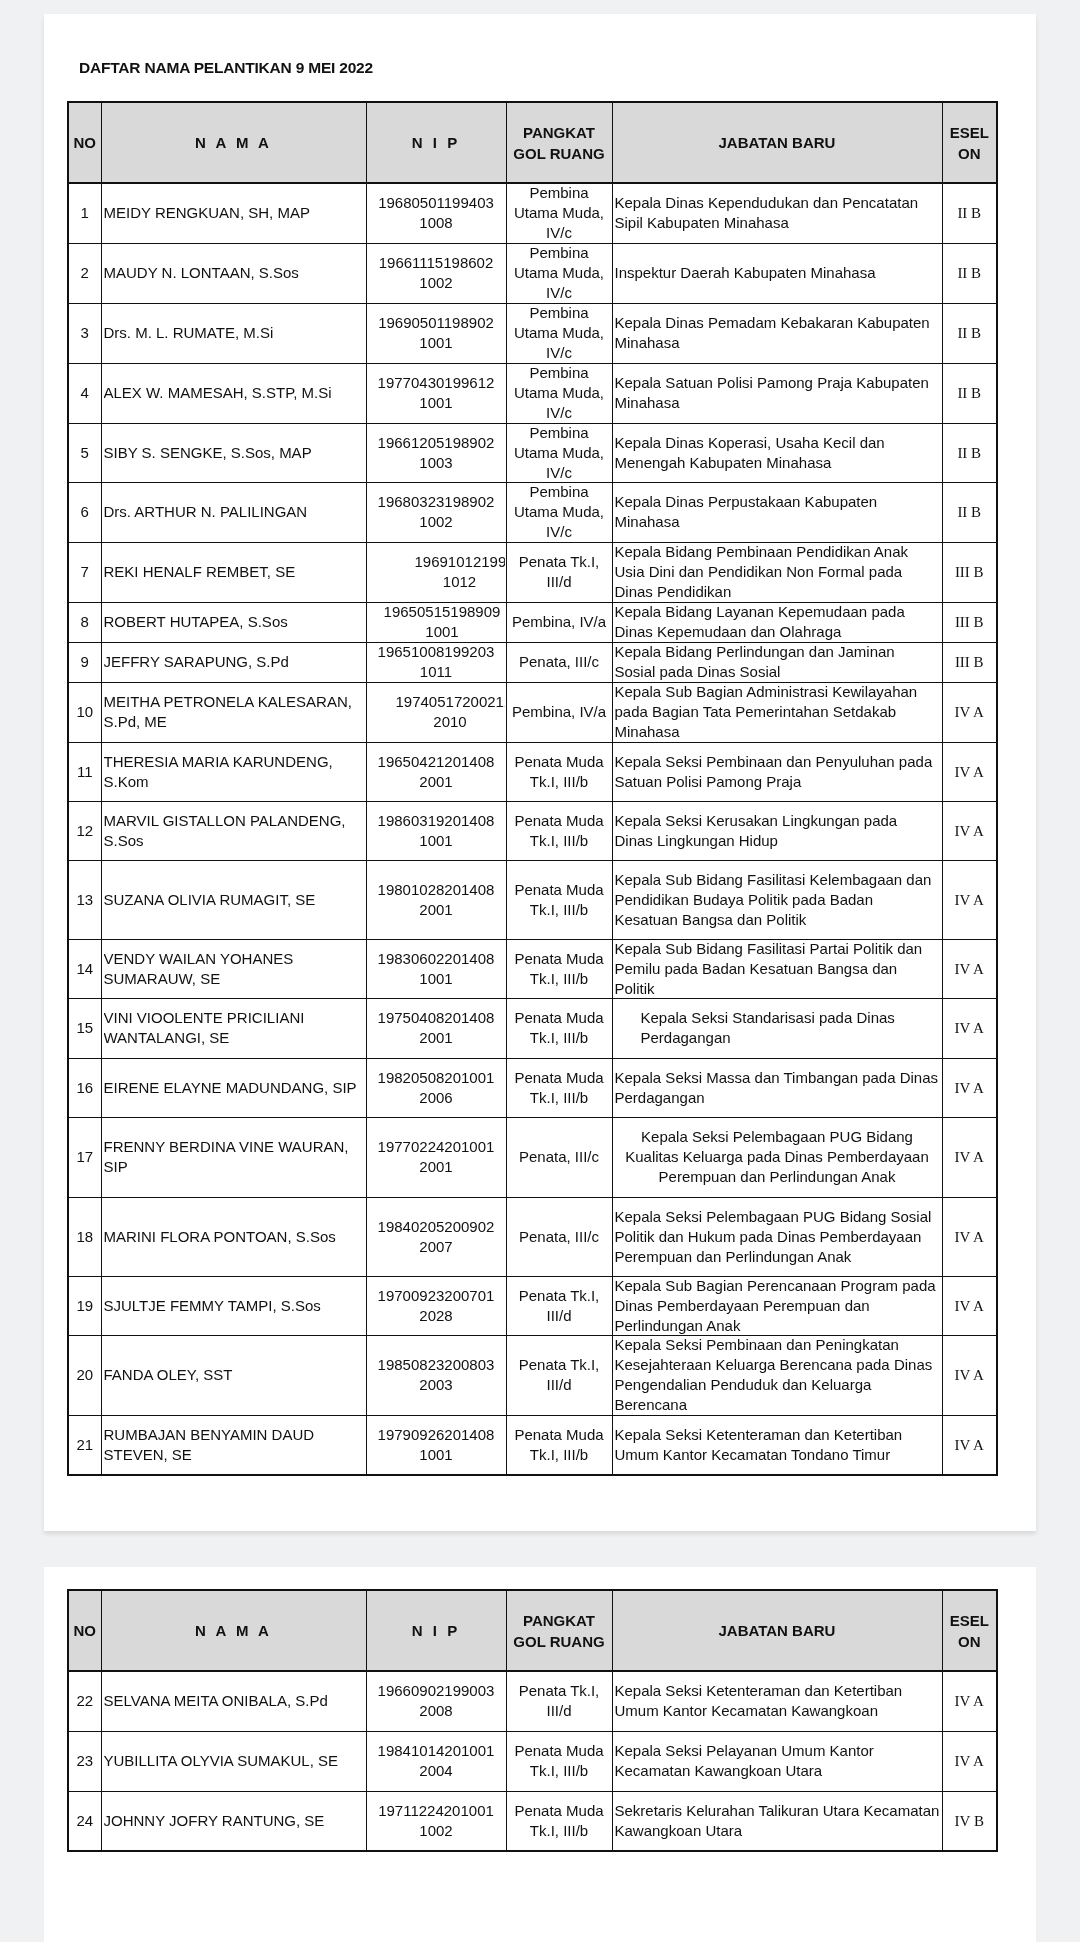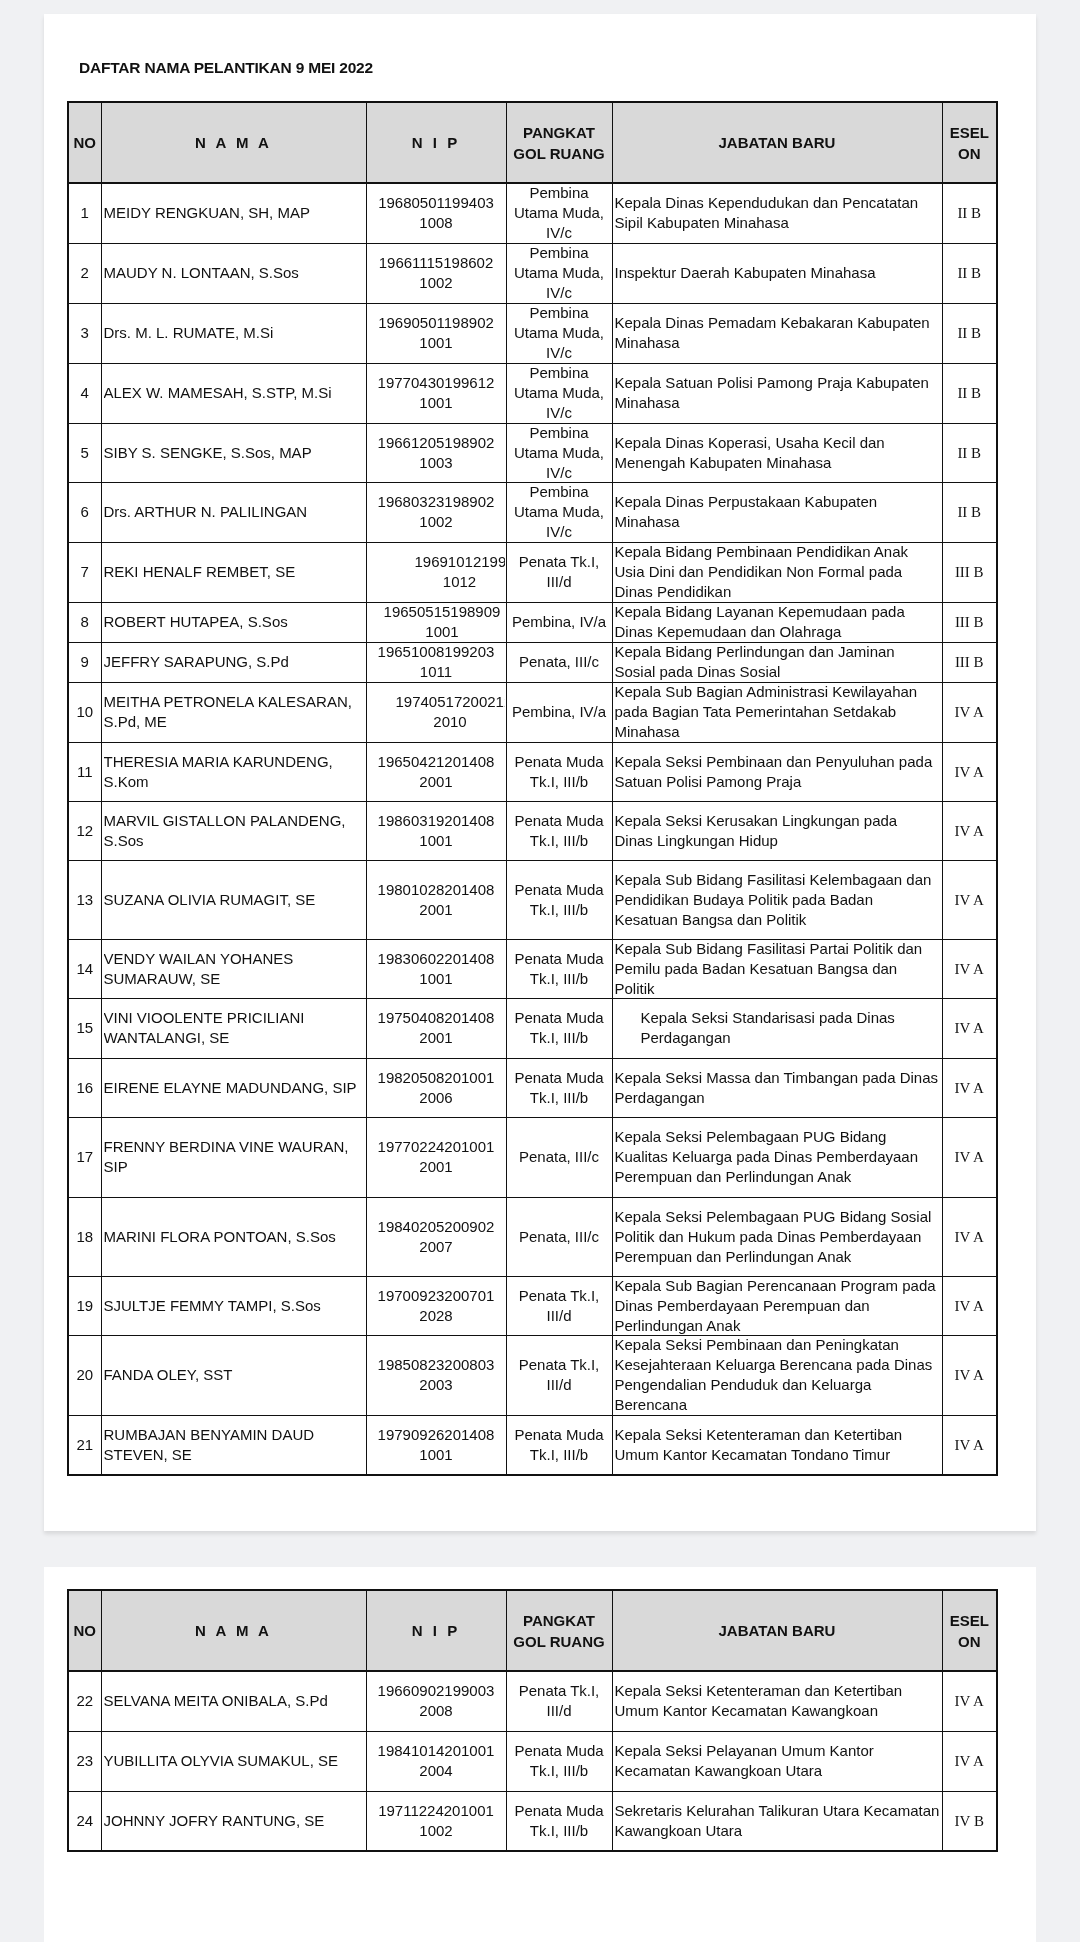--- a/index.html
+++ b/index.html
@@ -396,21 +396,21 @@
           <td class="nama" style="height: 80px;">
             <div class="cell-clip" style="height: 78px;">FRENNY BERDINA VINE WAURAN, SIP</div>
           </td>
           <td class="nip" style="height: 80px;">
             <div class="cell-clip" style="height: 78px;">19770224201001 2001</div>
           </td>
           <td class="pangkat" style="height: 80px;">
             <div class="cell-clip" style="height: 78px;">Penata, III/c</div>
           </td>
           <td class="jab" style="height: 80px;">
-            <div class="cell-clip" style="height: 78px;">Kepala Seksi Pelembagaan PUG Bidang Kualitas Keluarga pada Dinas Pemberdayaan Perempuan dan Perlindungan Anak</div>
+            <div class="cell-clip" style="height: 78px; text-align: center;">Kepala Seksi Pelembagaan PUG Bidang Kualitas Keluarga pada Dinas Pemberdayaan Perempuan dan Perlindungan Anak</div>
           </td>
           <td class="esel" style="height: 80px;">
             <div class="cell-clip" style="height: 78px;">IV A</div>
           </td>
         </tr>
         <tr>
           <td class="no" style="height: 79px;">
             <div class="cell-clip" style="height: 77px;">18</div>
           </td>
           <td class="nama" style="height: 79px;">

